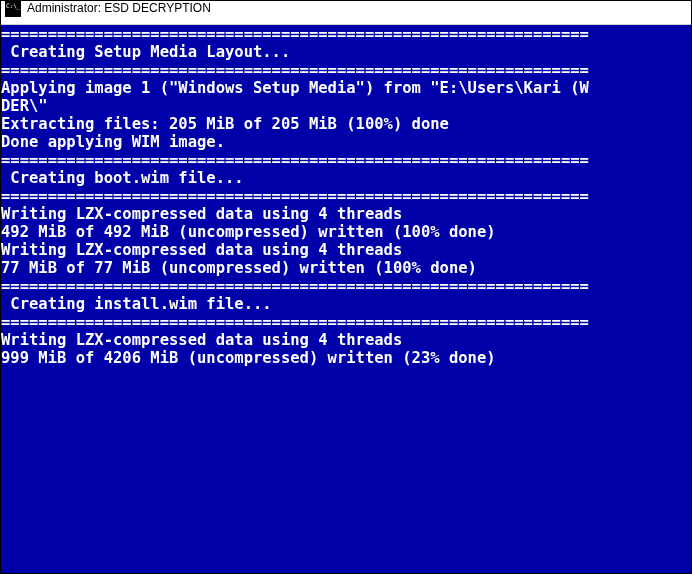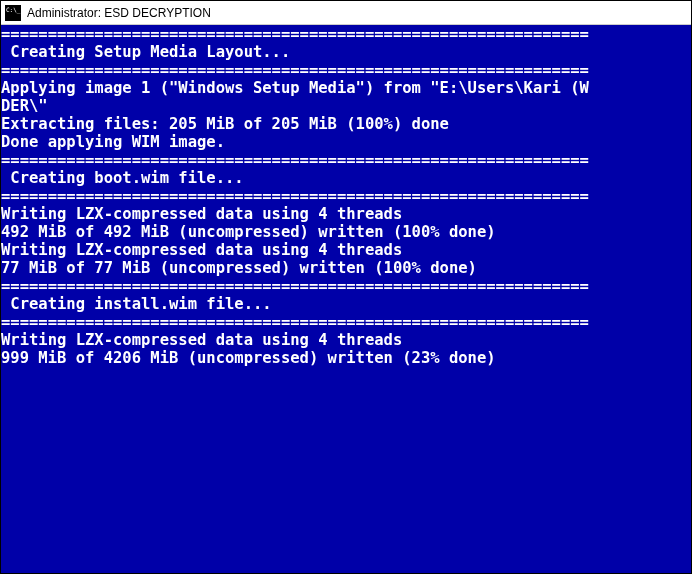--- a/index.html
+++ b/index.html
@@ -19,21 +19,20 @@
       height: 574px;
       border: 1px solid #000;
       display: flex;
       flex-direction: column;
     }
     .titlebar {
       height: 24px;
       background: #fff;
       border-bottom: 1px solid #ccc;
       display: flex;
-      align-items: center;
       padding: 0 4px;
       font-size: 12px;
       color: #000;
     }
     .titlebar-icon {
       width: 16px;
       height: 16px;
       margin-right: 6px;
       display: inline-block;
       background: #000;

